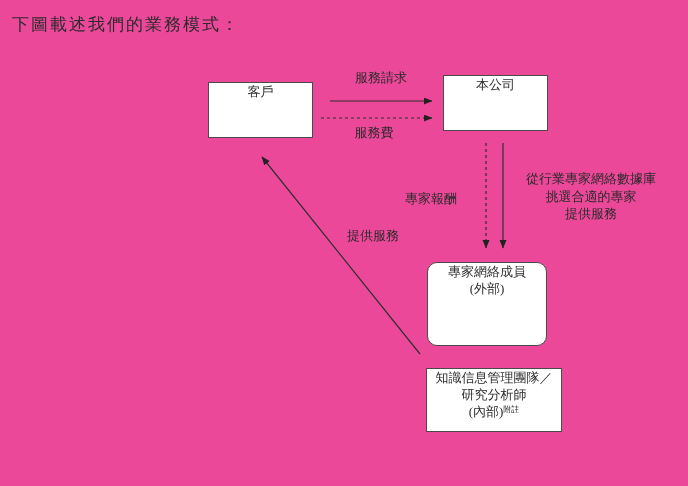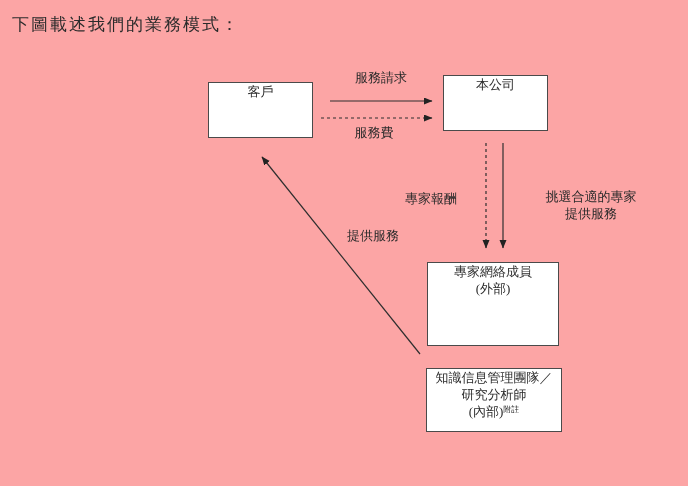--- a/index.html
+++ b/index.html
@@ -4,21 +4,21 @@
 <style>
   html, body {
     margin: 0;
     padding: 0;
     background: #ffffff;
   }
   .page {
     position: relative;
     width: 688px;
     height: 486px;
-    background: #fca5a5;
+    background: #ec4899;
     font-family: "Liberation Serif", "DejaVu Serif", serif;
     color: #2b2b2b;
     overflow: hidden;
   }
   .heading {
     position: absolute;
     left: 12px;
     top: 14px;
     margin: 0;
     font-size: 17px;
@@ -46,21 +46,21 @@
     background: #ffffff;
     display: flex;
     align-items: flex-start;
     justify-content: center;
     text-align: center;
     font-size: 13px;
     line-height: 17px;
   }
   .box-customer { left: 208px; top: 82px;  width: 105px; height: 56px; }
   .box-company  { left: 443px; top: 75px;  width: 105px; height: 56px; }
-  .box-experts  { left: 427px; top: 262px; width: 132px; height: 84px; }
+  .box-experts  { left: 427px; top: 262px; width: 120px; height: 84px; border-radius: 10px; }
   .box-internal { left: 426px; top: 368px; width: 136px; height: 64px; }
   .edge-label {
     position: absolute;
     font-size: 13px;
     line-height: 14px;
     white-space: nowrap;
     transform: translateX(-50%);
   }
   .lbl-service-request    { left: 381px; top: 71px; }
   .lbl-service-fee        { left: 374px; top: 126px; }
@@ -124,21 +124,21 @@
       </span>
     </div>
 
     <div class="edge-label lbl-service-request">服務請求</div>
 
     <div class="edge-label lbl-service-fee">服務費</div>
 
     <div class="edge-label lbl-expert-remuneration">專家報酬</div>
 
     <div class="edge-label lbl-select-experts">
-      <br>
+      <span>從行業專家網絡數據庫</span><br>
       <span>挑選合適的專家</span><br>
       <span>提供服務</span>
     </div>
 
     <div class="edge-label lbl-provide-services">提供服務</div>
 
   </div>
 </div>
 
 </body></html>

